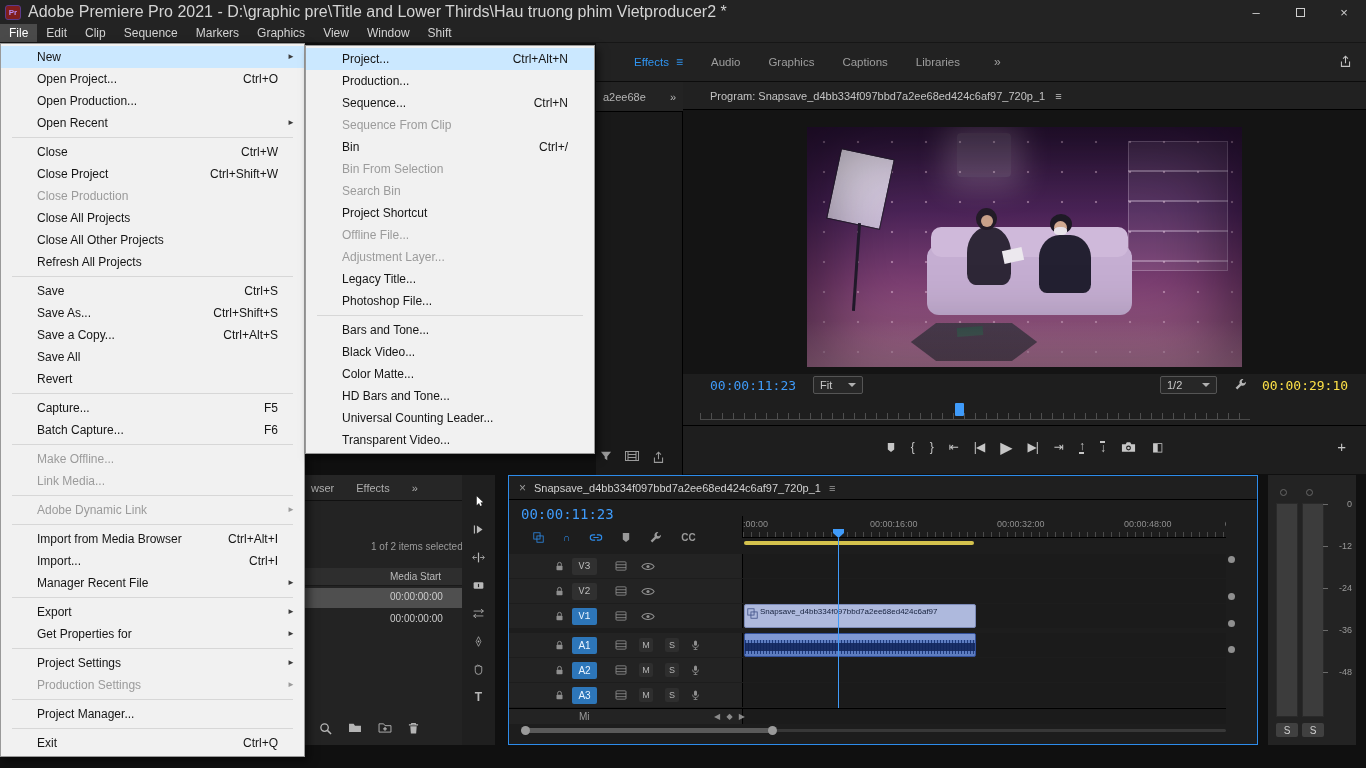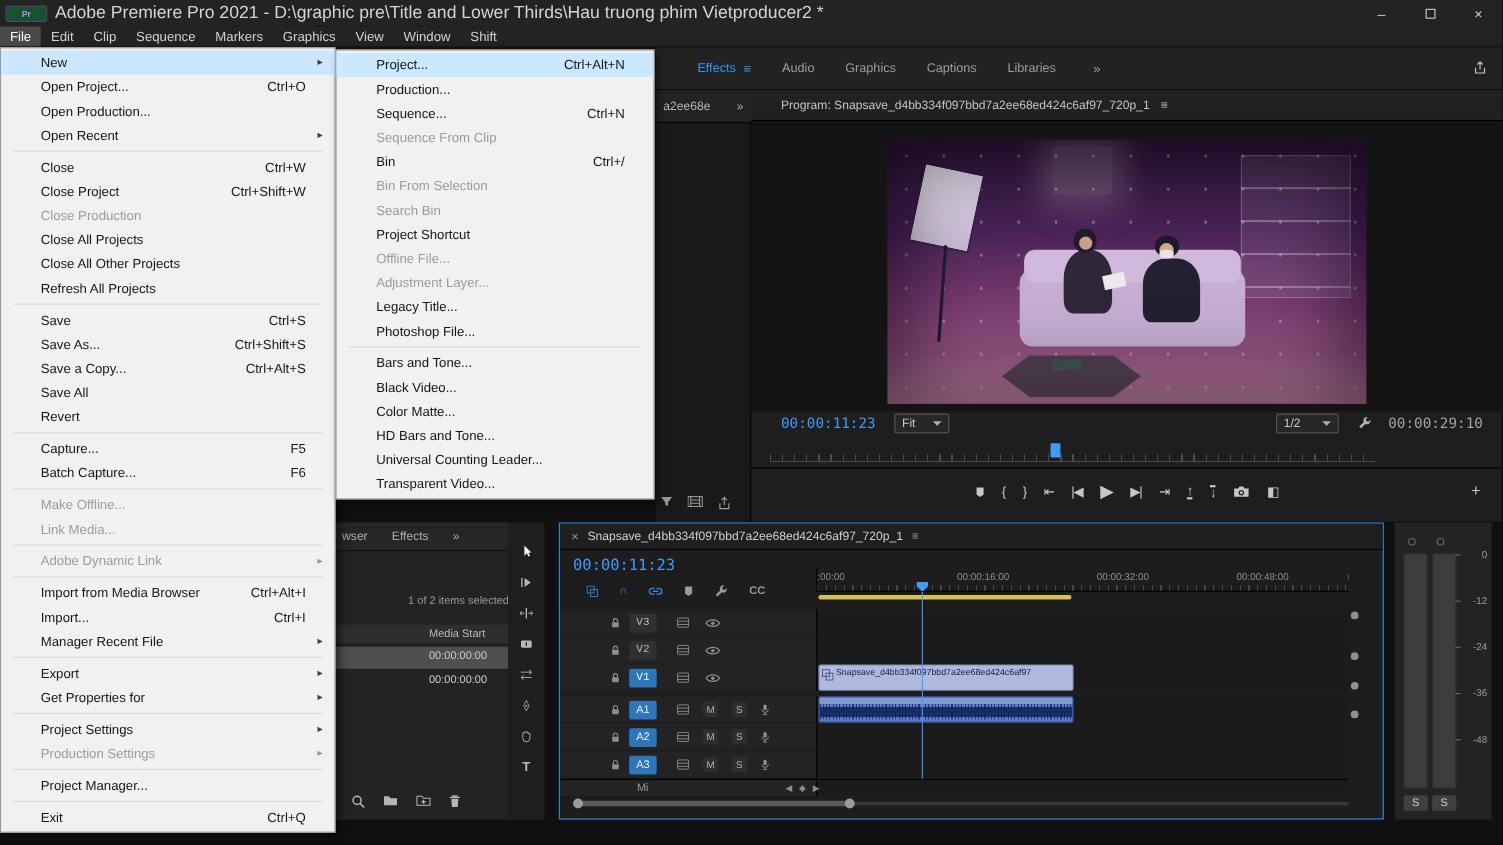--- a/index.html
+++ b/index.html
@@ -5,21 +5,21 @@
   * { margin:0; padding:0; box-sizing:border-box; }
   html,body { width:1366px; height:768px; overflow:hidden; background:#000; }
   #app { position:relative; width:1366px; height:768px; background:#101010;
          font-family:"Liberation Sans", sans-serif; font-size:12px; color:#c8c8c8;
          cursor:default; user-select:none; }
   .mono { font-family:"DejaVu Sans Mono", monospace; }
 
   
   #titlebar { position:absolute; left:0; top:0; width:1366px; height:24px; background:#232323;
               display:flex; align-items:center; }
-  #pr-badge { width:38px; height:15px; margin:0 7px 0 5px; background:#14532d; border:1px solid #5a3b8a;
+  #pr-badge { width:16px; height:15px; margin:0 7px 0 5px; background:#7f1d1d; border:1px solid #5a3b8a;
               border-radius:3px; color:#b98bf0; font-size:8px; font-weight:bold;
               display:flex; align-items:center; justify-content:center; }
   #title-text { font-size:16px; color:#d4d4d4; white-space:nowrap; }
   #win-controls { margin-left:auto; display:flex; height:24px; }
   .wc { width:44px; height:24px; display:flex; align-items:center; justify-content:center;
         color:#cfcfcf; font-size:13px; }
   .max-box { width:9px; height:9px; border:1px solid #cfcfcf; display:block; }
 
   
   #menubar { position:absolute; left:0; top:24px; width:1366px; height:19px; background:#232323;
@@ -59,21 +59,21 @@
                  border-right:1px solid #000; }
   #source-icons { position:absolute; left:600px; top:451px; display:flex; gap:13px; color:#9a9a9a; z-index:2; }
 
   
   #program-panel { position:absolute; left:683px; top:82px; width:683px; height:392px; background:#1e1e1e; }
   #pm-header { height:28px; display:flex; align-items:center; gap:10px; padding-left:27px;
                background:#212121; border-bottom:1px solid #000; font-size:11px; color:#c4c4c4; }
   #pm-video { position:absolute; left:0; top:28px; width:683px; height:264px; background:#141414; overflow:hidden; }
   #pm-controls { position:absolute; left:0; top:292px; width:683px; height:26px; }
   #pm-tc { position:absolute; left:27px; top:4px; color:#3f9bfa; font-size:13px; }
-  #pm-dur { position:absolute; left:579px; top:4px; color:#a3a3a3; font-size:13px;text-align:center; }
+  #pm-dur { position:absolute; left:579px; top:4px; color:#fde047; font-size:13px;text-align:center; }
   .dropdown { position:absolute; top:2px; height:18px; background:#272727; border:1px solid #555;
               border-radius:2px; color:#c8c8c8; font-size:11px; display:flex; align-items:center;
               justify-content:space-between; padding:0 6px; }
   #pm-fit { left:130px; width:50px; }
   #pm-res { left:477px; width:57px; }
   .caret { width:0; height:0; border-left:4px solid transparent; border-right:4px solid transparent;
            border-top:4px solid #b0b0b0; margin-left:5px; }
   #pm-wrench { position:absolute; left:551px; top:4px; color:#b5b5b5; }
   #pm-scrubber { position:absolute; left:17px; top:318px; width:550px; height:20px;
                  border-bottom:1px solid #4a4a4a;

